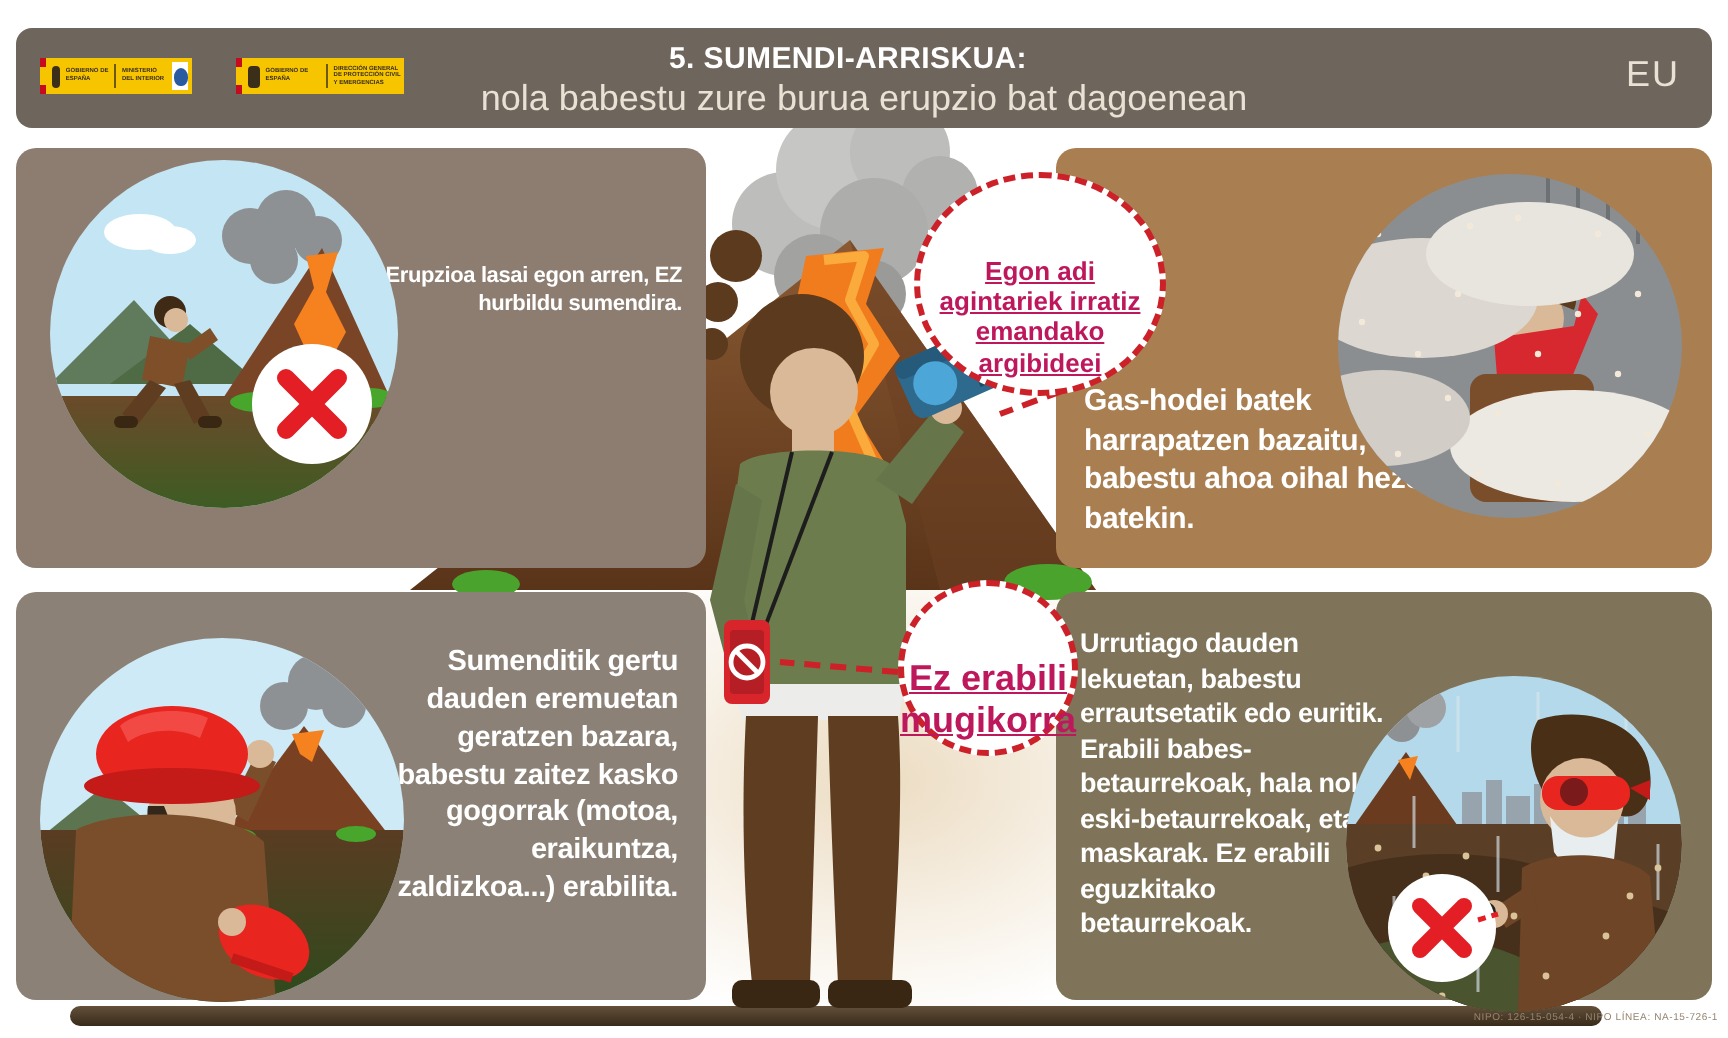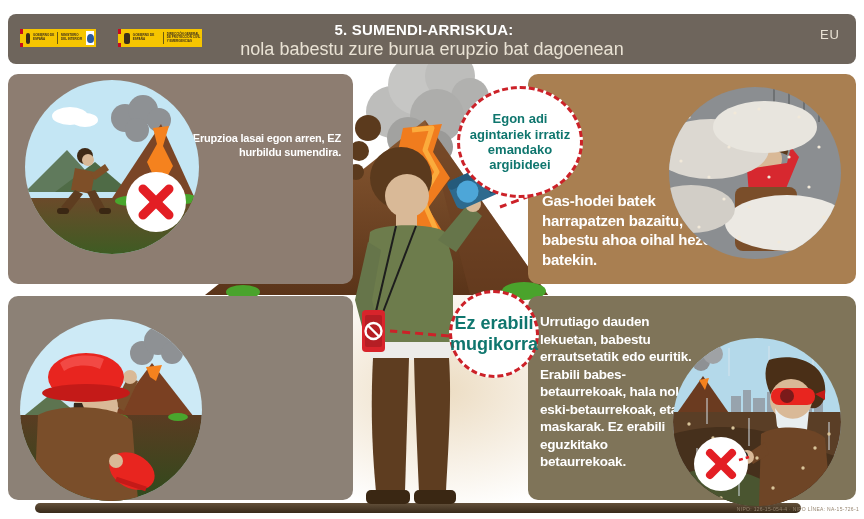--- a/index.html
+++ b/index.html
@@ -2,21 +2,21 @@
 <html><head>
 <meta charset="utf-8">
 <style>
   html,body{margin:0;padding:0;background:#fff;}
   .stage{position:relative;width:864px;height:519px;background:#ffffff;overflow:hidden;
          font-family:"Liberation Sans",sans-serif;}
   
   .header{position:absolute;left:8px;top:14px;width:848px;height:50px;background:#6e655c;border-radius:8px;z-index:3;}
   .htitle{position:absolute;left:0;right:16px;top:7px;text-align:center;color:#ffffff;font-weight:700;font-size:15px;letter-spacing:.2px;}
   .hsub{position:absolute;left:0;right:0;top:25px;text-align:center;color:#e9e2d4;font-size:18px;}
-  .lang{position:absolute;right:16px;top:13px;color:#e9e2d4;font-size:13px;letter-spacing:1px;text-align:center;}
+  .lang{position:absolute;right:16px;top:13px;color:#e9e2d4;font-size:18px;letter-spacing:1px;text-align:center;}
   .logo{position:absolute;top:15px;height:18px;background:#f6c500;display:flex;align-items:center;overflow:hidden;}
   .logo .flag{width:4px;height:100%;background:linear-gradient(#c60b1e 25%,#f6c500 25%,#f6c500 75%,#c60b1e 75%);}
   .logo .crest{width:7px;height:11px;background:#3c2f1a;border-radius:2px;margin:0 3px;}
   .logo .div{width:1px;height:12px;background:#6b5a10;margin:0 3px;}
   .logo .ltxt{font-size:3px;line-height:3.6px;color:#3c2f1a;font-weight:700;width:34px;}
   .logo .embox{width:12px;height:14px;background:#fff;margin:0 2px 0 4px;display:flex;align-items:center;justify-content:center;}
   .logo .emblem{width:7px;height:9px;background:#2a5aa0;border-radius:50% 50% 45% 45%;}
   
   .panel{position:absolute;border-radius:10px;z-index:2;}
   .p-tl{left:8px;top:74px;width:345px;height:210px;background:#8d7d71;}
@@ -24,22 +24,22 @@
   .p-bl{left:8px;top:296px;width:345px;height:204px;background:#8c8176;}
   .p-br{left:528px;top:296px;width:328px;height:204px;background:#7f7459;}
   .ptext{position:absolute;color:#ffffff;font-weight:700;letter-spacing:-.2px;z-index:3;}
   .t1{left:185px;top:131px;width:156px;text-align:right;font-size:11px;line-height:1.3;}
   .t2{left:542px;top:191px;width:172px;text-align:left;font-size:15px;line-height:1.3;}
   .t3{left:183px;top:322px;width:156px;text-align:right;font-size:14.5px;line-height:1.3;}
   .t4{left:540px;top:313px;width:152px;text-align:left;font-size:13.5px;line-height:1.3;}
   .illus{position:absolute;z-index:3;}
   
   .callout{position:absolute;background:#ffffff;border:3px dashed #cc2128;border-radius:50%;
-           display:flex;align-items:center;justify-content:center;text-align:center;
-           color:#0f766e;font-weight:700;z-index:5;box-sizing:border-box;}
+           display:flex;align-items:flex-end;justify-content:center;text-align:center;
+           color:#be185d;font-weight:700;z-index:5;box-sizing:border-box;text-decoration:underline;}
   .c-radio{left:457px;top:86px;width:126px;height:112px;font-size:13px;line-height:1.18;padding:6px;}
   .c-phone{left:449px;top:290px;width:90px;height:88px;font-size:18px;line-height:1.18;padding:4px;}
   
   .glow{position:absolute;left:255px;top:265px;width:370px;height:250px;z-index:0;
         background:radial-gradient(ellipse at center,#ecdcc2 0%,rgba(236,220,194,0) 70%);}
   .scene{position:absolute;left:0;top:0;z-index:1;pointer-events:none;}
   .links{position:absolute;left:0;top:0;z-index:4;pointer-events:none;}
   .fineprint{position:absolute;right:5px;top:506px;font-size:5px;color:#95846f;z-index:6;letter-spacing:.3px;}
 </style>
 </head>
@@ -146,20 +146,21 @@
     <div class="lang">EU</div>
   </div>
 
   <div class="panel p-tl"></div>
   <div class="panel p-tr"></div>
   <div class="panel p-bl"></div>
   <div class="panel p-br"></div>
 
   <div class="ptext t1">Erupzioa lasai egon arren, EZ hurbildu sumendira.</div>
   <div class="ptext t2">Gas-hodei batek harrapatzen bazaitu, babestu ahoa oihal heze batekin.</div>
+  <div class="ptext t3">Sumenditik gertu dauden eremuetan geratzen bazara, babestu zaitez kasko gogorrak (motoa, eraikuntza, zaldizkoa...) erabilita.</div>
   <div class="ptext t4">Urrutiago dauden lekuetan, babestu errautsetatik edo euritik. Erabili babes-betaurrekoak, hala nola eski-betaurrekoak, eta maskarak. Ez erabili eguzkitako betaurrekoak.</div>
 
   <svg class="illus" style="left:25px;top:80px;" width="174" height="174" viewBox="0 0 174 174">
     <defs>
         <clipPath id="cp1">
           <circle cx="87" cy="87" r="87"></circle>
         </clipPath>
       <linearGradient id="g1" x1="0" y1="0" x2="0" y2="1">
         <stop offset="0" stop-color="#6b4a2a"></stop>
           <stop offset="1" stop-color="#3e5c23"></stop>

